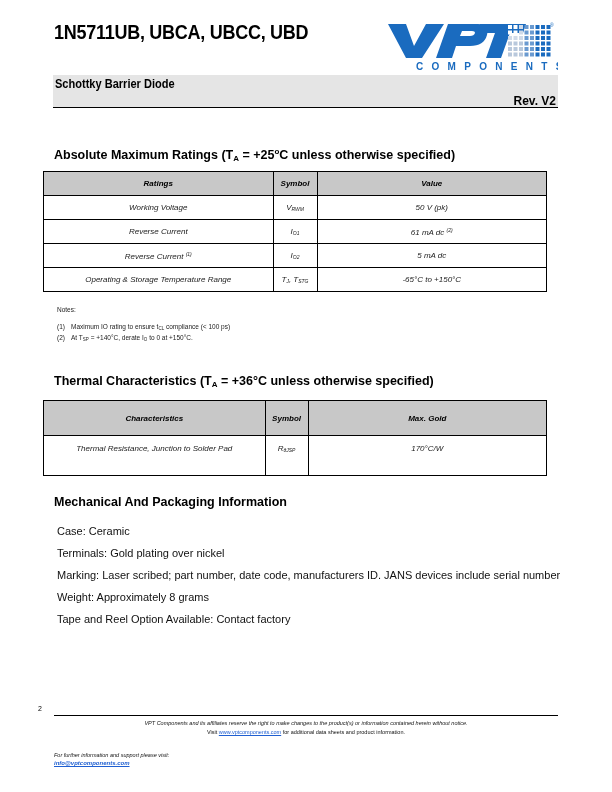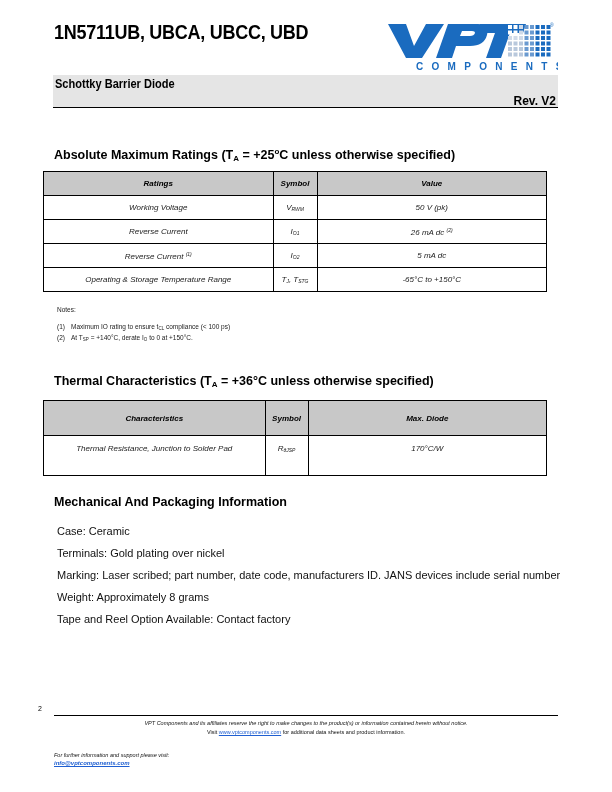--- a/index.html
+++ b/index.html
@@ -176,21 +176,21 @@
   </thead>
   <tbody id="abs-body">
       <tr>
         <td><span>Working Voltage</span></td>
         <td><span>V</span><span class="sym-sub">RWM</span></td>
         <td><span>50 V (pk)</span></td>
       </tr>
       <tr>
         <td><span>Reverse Current</span></td>
         <td><span>I</span><span class="sym-sub">O1</span></td>
-        <td><span>26 mA dc</span> <span class="fn">(2)</span></td>
+        <td><span>61 mA dc</span> <span class="fn">(2)</span></td>
       </tr>
       <tr>
         <td><span>Reverse Current</span> <span class="fn">(1)</span></td>
         <td><span>I</span><span class="sym-sub">O2</span></td>
         <td><span>5 mA dc</span></td>
       </tr>
       <tr>
         <td><span>Operating &amp; Storage Temperature Range</span></td>
         <td><span>T</span><span class="sym-sub">J</span><span>, T</span><span class="sym-sub">STG</span></td>
         <td><span>-65°C to +150°C</span></td>
@@ -215,21 +215,21 @@
 <table class="spec" id="thermal-table">
   <colgroup>
       <col class="c1">
       <col class="c2">
       <col class="c3">
     </colgroup>
   <thead>
     <tr class="head">
       <th>Characteristics</th>
       <th>Symbol</th>
-      <th>Max. Diode</th>
+      <th>Max. Gold</th>
     </tr>
   </thead>
   <tbody>
     <tr class="body">
       <td>Thermal Resistance, Junction to Solder Pad</td>
       <td><span>R</span><span class="sym-sub">θJSP</span></td>
       <td>170°C/W</td>
     </tr>
   </tbody>
 </table>

